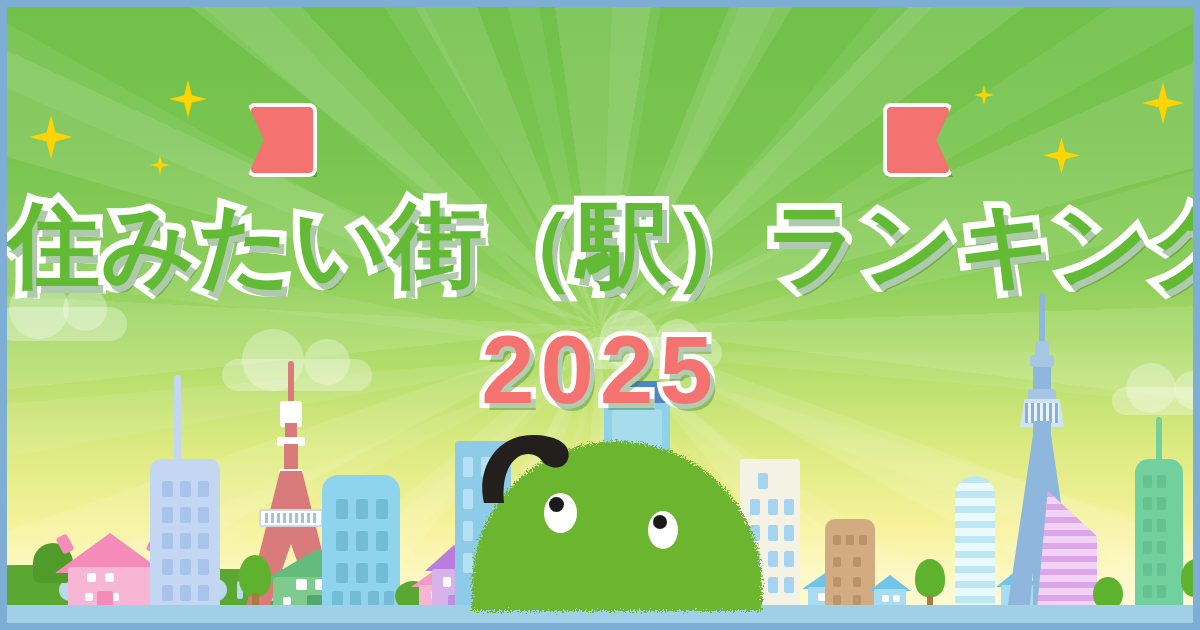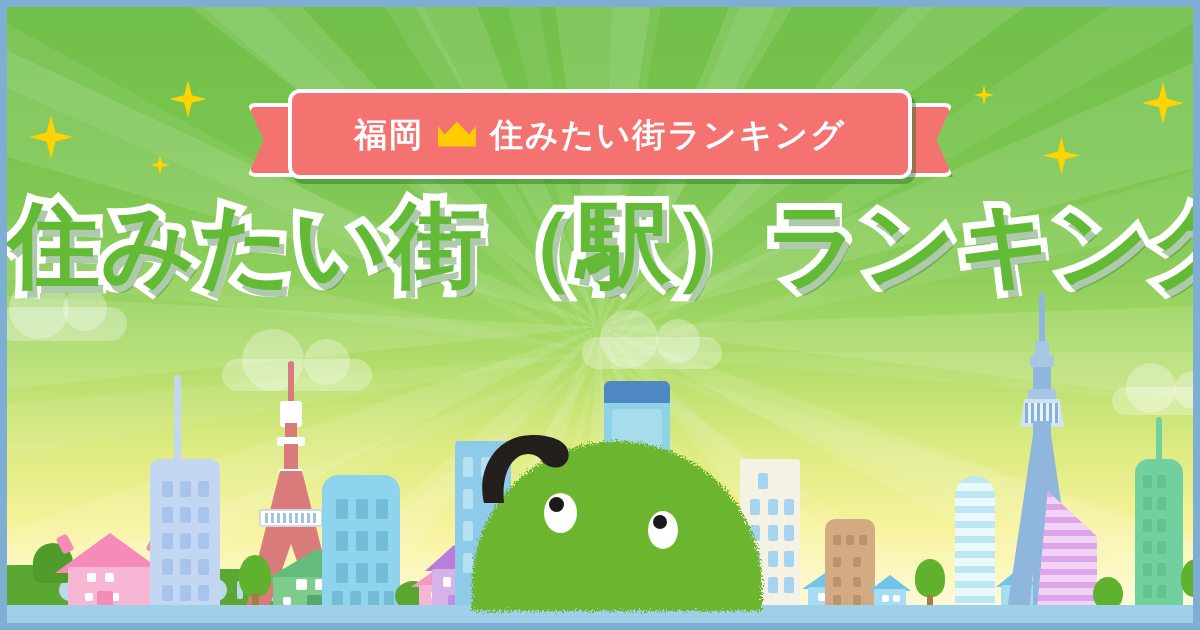--- a/index.html
+++ b/index.html
@@ -430,22 +430,18 @@
         <div class="pupil" style="left:5px;top:4px;width:14px;height:14px;"></div>
       </div>
     </div>
 
     <div class="ground"></div>
   </div>
 
   <div class="ribbon-wrap">
     <div class="rib-tail left"></div>
     <div class="rib-tail right"></div>
-    <div class="rib-main">
-      <span class="rib-text">福岡</span>
-      <span class="crown"></span>
-      <span class="rib-text">住みたい街ランキング</span>
-    </div>
   </div>
 
   <div class="title-main">住みたい街（駅）ランキング</div>
+  <div class="title-year">2025</div>
 
 </div>
 
 </body></html>

